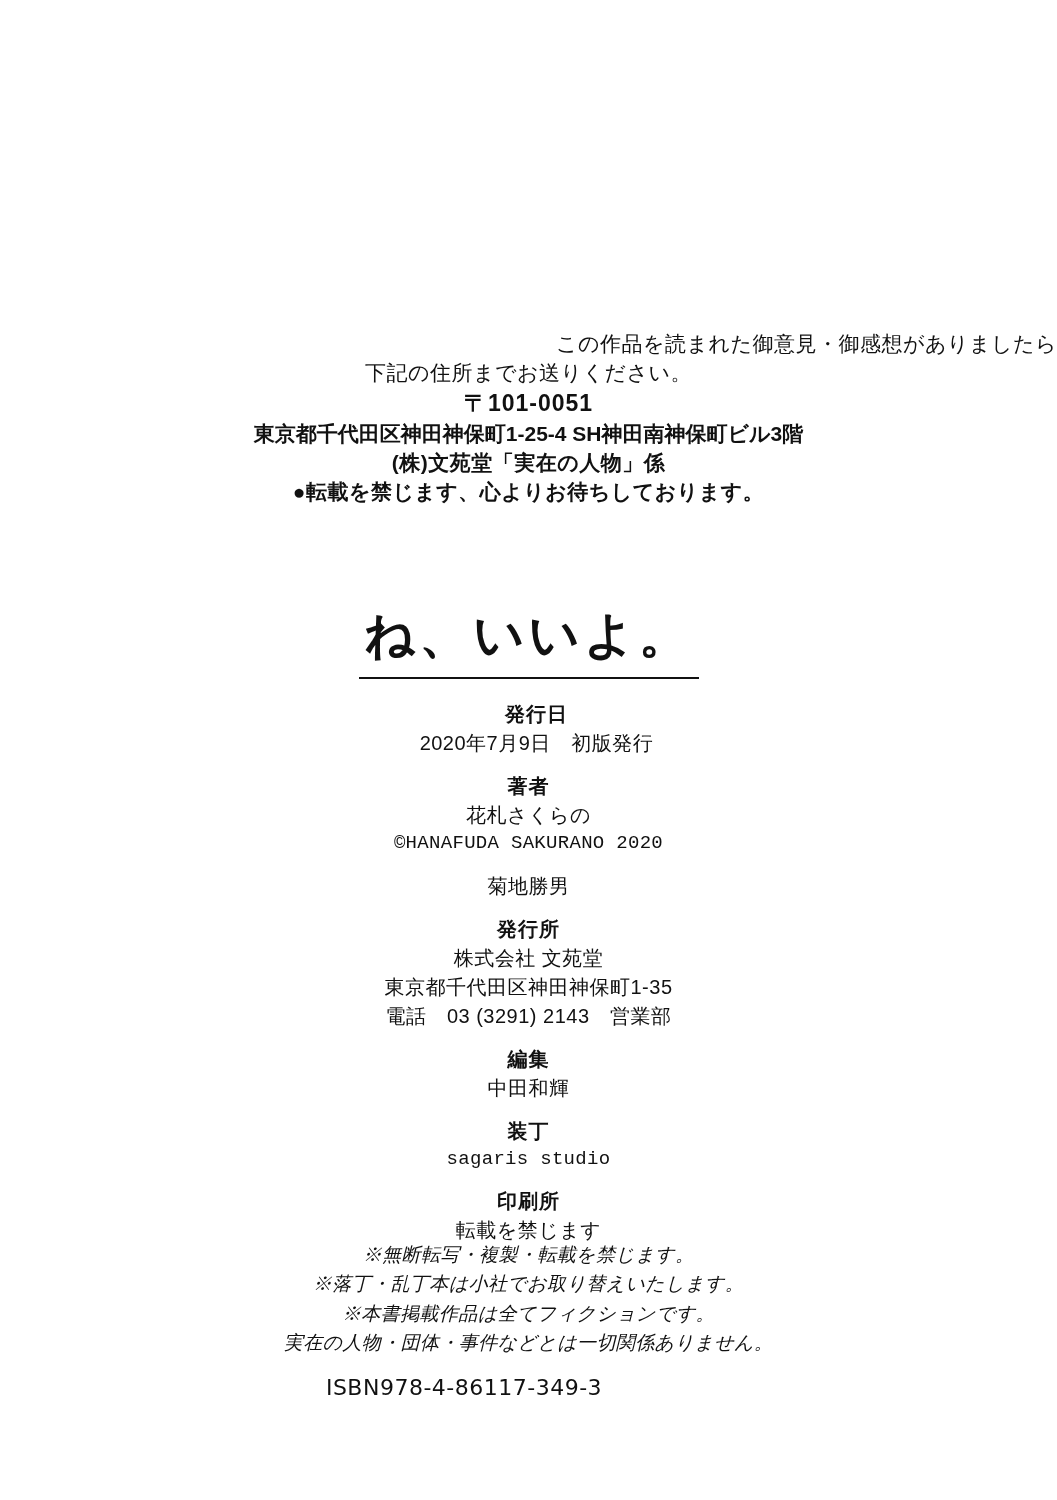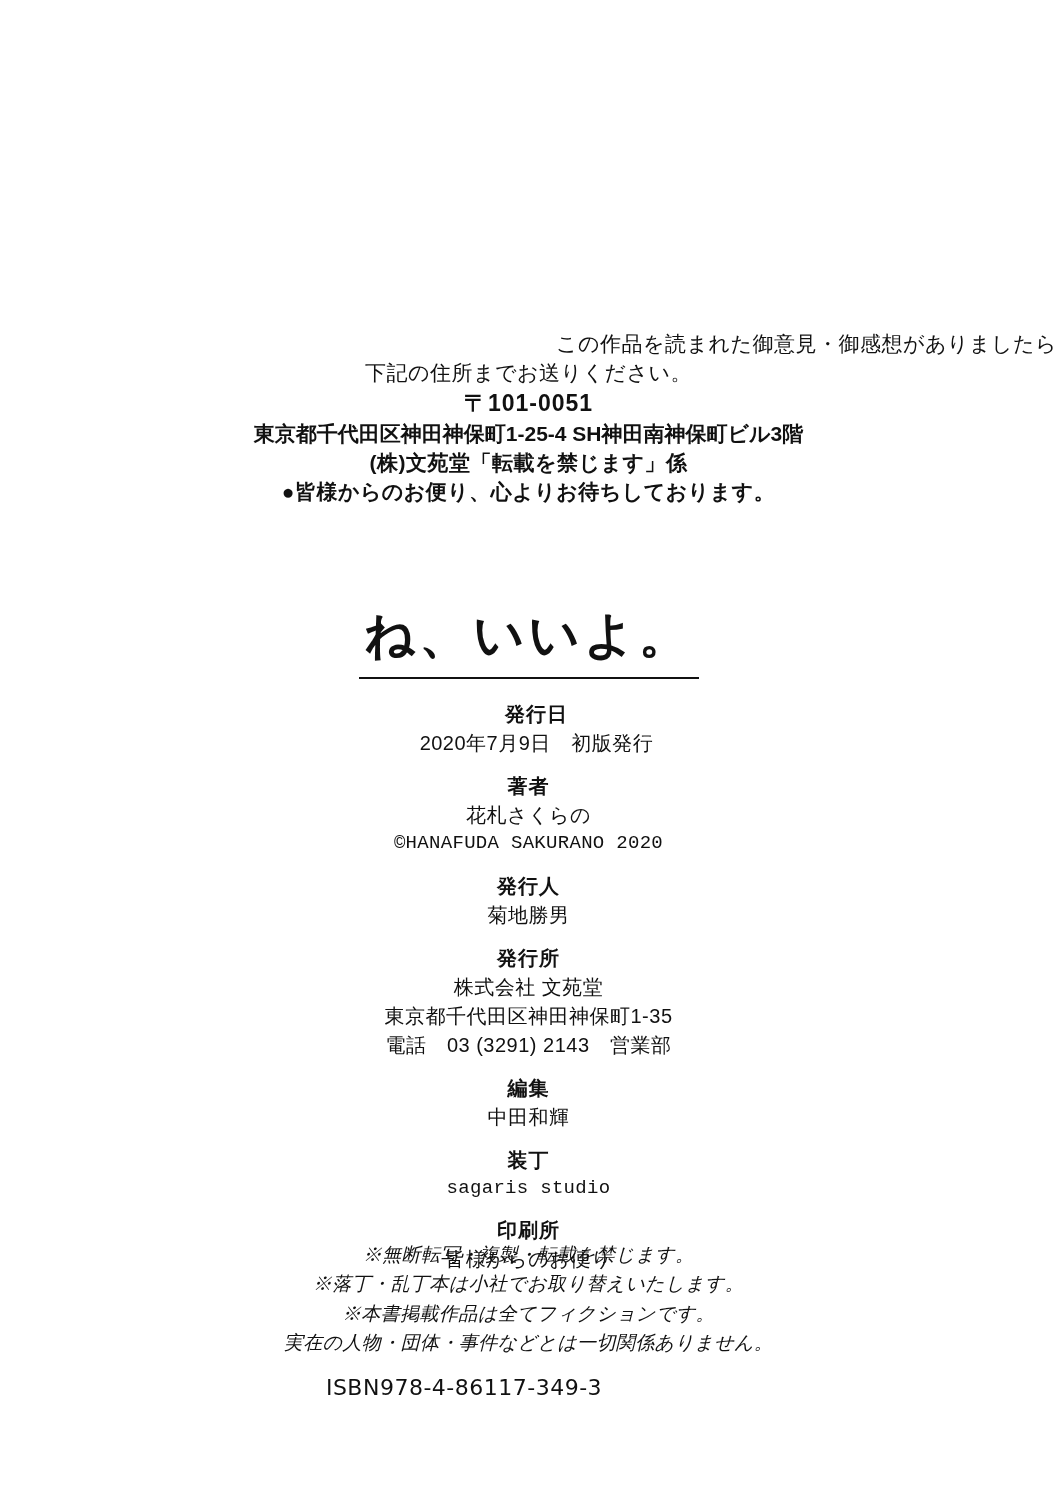--- a/index.html
+++ b/index.html
@@ -121,22 +121,22 @@
 </head>
 <body>
 
 <div class="page">
 
   <div class="notice">
     <div class="line n1">この作品を読まれた御意見・御感想がありましたら</div>
     <div class="line n2">下記の住所までお送りください。</div>
     <div class="line n3">〒101-0051</div>
     <div class="line n4">東京都千代田区神田神保町1-25-4 SH神田南神保町ビル3階</div>
-    <div class="line n5">(株)文苑堂「転載を禁じます」係</div>
-    <div class="line n6">●皆様からのお便り、心よりお待ちしております。</div>
+    <div class="line n5">(株)文苑堂「実在の人物」係</div>
+    <div class="line n6">●転載を禁じます、心よりお待ちしております。</div>
   </div>
 
   <div class="title-block">
     <div class="book-title">ね、いいよ。</div>
     <div class="rule"></div>
   </div>
 
   <div class="colophon">
 
     <div class="c-group">
@@ -144,21 +144,20 @@
       <div class="c-value">2020年7月9日　初版発行</div>
     </div>
 
     <div class="c-group">
       <div class="c-label">著者</div>
       <div class="c-value">花札さくらの</div>
       <div class="c-value latin">©HANAFUDA SAKURANO 2020</div>
     </div>
 
     <div class="c-group">
-      <div class="c-label">発行人</div>
       <div class="c-value">菊地勝男</div>
     </div>
 
     <div class="c-group">
       <div class="c-label">発行所</div>
       <div class="c-value">株式会社 文苑堂</div>
       <div class="c-value">東京都千代田区神田神保町1-35</div>
       <div class="c-value">電話　03 (3291) 2143　営業部</div>
     </div>
 
@@ -167,21 +166,21 @@
       <div class="c-value">中田和輝</div>
     </div>
 
     <div class="c-group">
       <div class="c-label">装丁</div>
       <div class="c-value latin">sagaris studio</div>
     </div>
 
     <div class="c-group">
       <div class="c-label">印刷所</div>
-      <div class="c-value">皆様からのお便り</div>
+      <div class="c-value">転載を禁じます</div>
     </div>
 
   </div>
 
   <div class="disclaimer">
     <div>※無断転写・複製・転載を禁じます。</div>
     <div>※落丁・乱丁本は小社でお取り替えいたします。</div>
     <div>※本書掲載作品は全てフィクションです。</div>
     <div>実在の人物・団体・事件などとは一切関係ありません。</div>
   </div>

